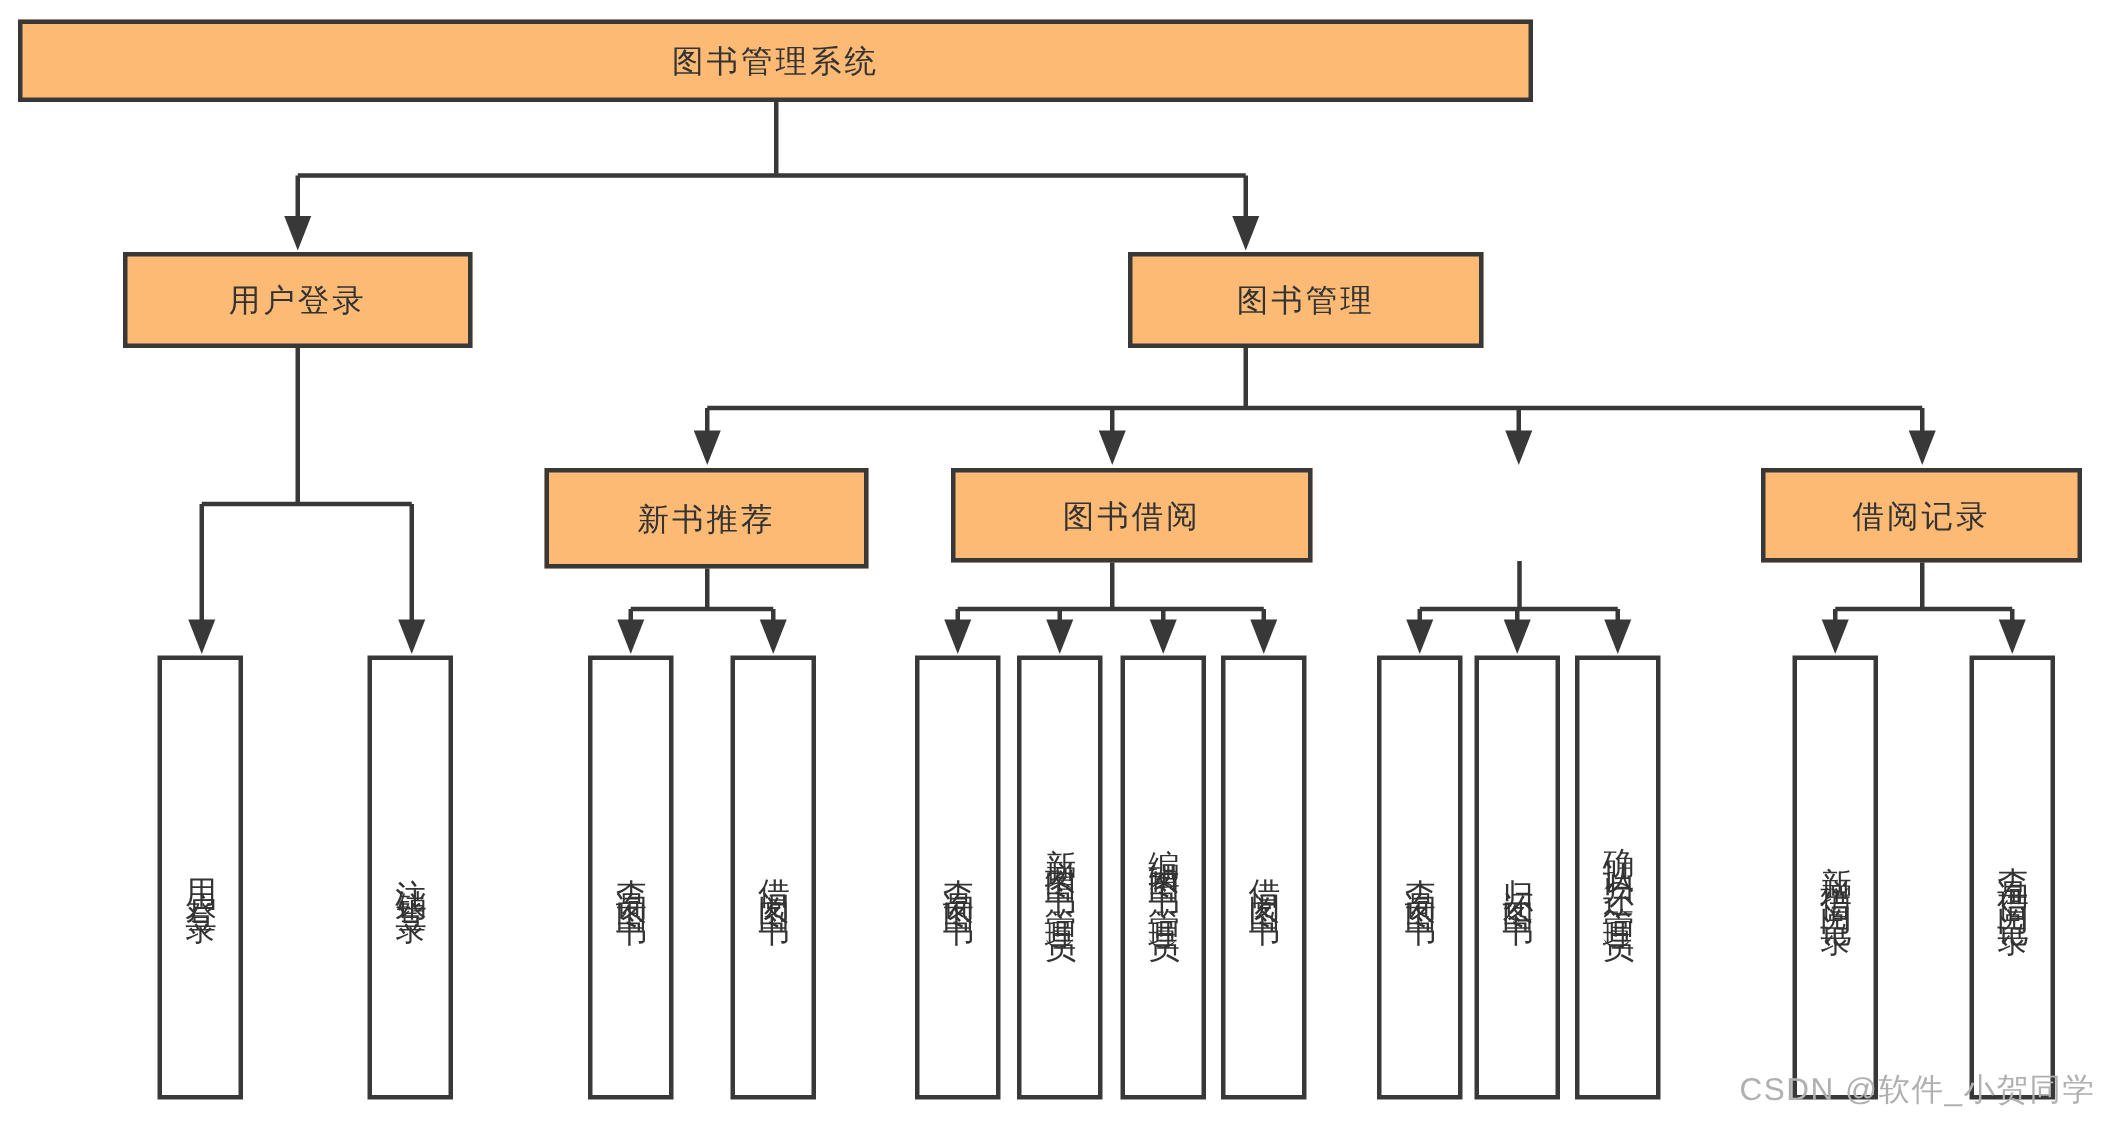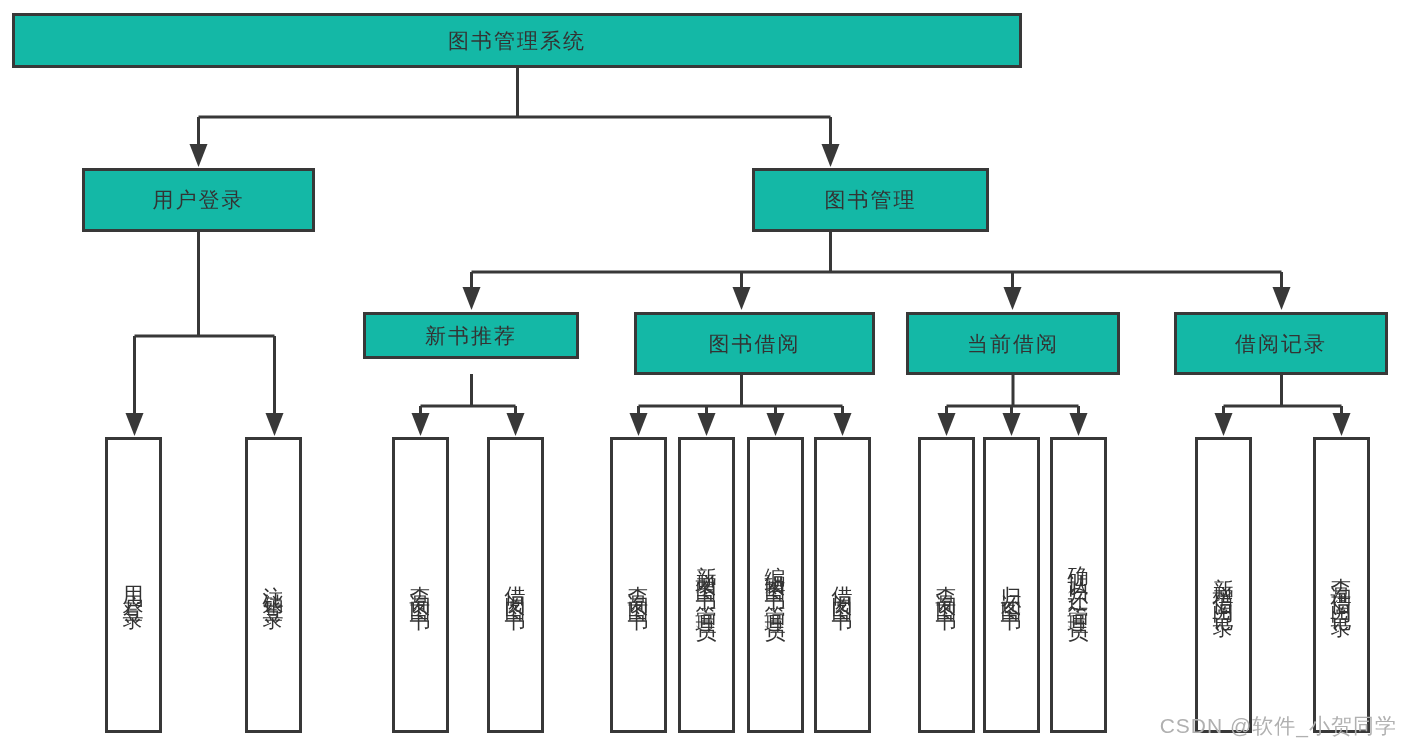--- a/index.html
+++ b/index.html
@@ -18,21 +18,21 @@
   #connector-layer {
     position: absolute;
     left: 0;
     top: 0;
     width: 1405px;
     height: 747px;
   }
   .node {
     position: absolute;
     box-sizing: border-box;
-    background: #14b8a6;
+    background: #fdba74;
     border: 3px solid #383838;
     color: #333333;
     font-size: 21px;
     display: flex;
     align-items: center;
     justify-content: center;
     text-align: center;
     letter-spacing: 2px;
   }
   .vnode {
@@ -116,23 +116,22 @@
       <polygon points="1214.5,413 1232.5,413 1223.5,436"></polygon>
       <polygon points="1332.5,413 1350.5,413 1341.5,436"></polygon>
     </g>
   </svg>
 
   <div class="node" style="left:12px; top:13px; width:1010px; height:55px;">图书管理系统</div>
 
   <div class="node" style="left:82px; top:168px; width:233px; height:64px;">用户登录</div>
   <div class="node" style="left:752px; top:168px; width:237px; height:64px;">图书管理</div>
 
-  <div class="node" style="left:363px; top:312px; width:216px; height:47px;">新书推荐</div>
+  <div class="node" style="left:363px; top:312px; width:216px; height:67px;">新书推荐</div>
   <div class="node" style="left:634px; top:312px; width:241px; height:63px;">图书借阅</div>
-  <div class="node" style="left:906px; top:312px; width:214px; height:63px;">当前借阅</div>
   <div class="node" style="left:1174px; top:312px; width:214px; height:63px;">借阅记录</div>
 
   <div class="vnode" style="left:105px;">
     <span>用户登录</span>
   </div>
   <div class="vnode" style="left:245px;">
     <span>注销登录</span>
   </div>
 
   <div class="vnode" style="left:392px;">

